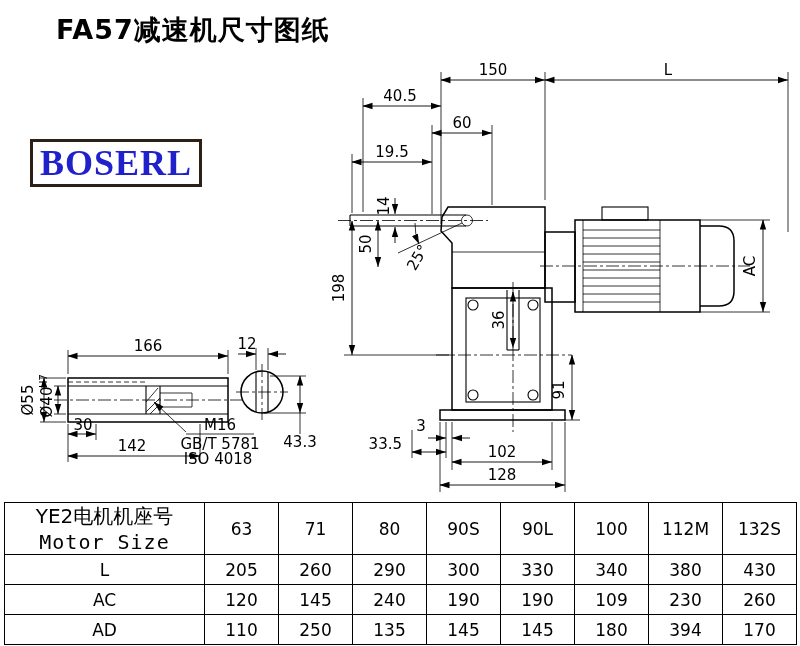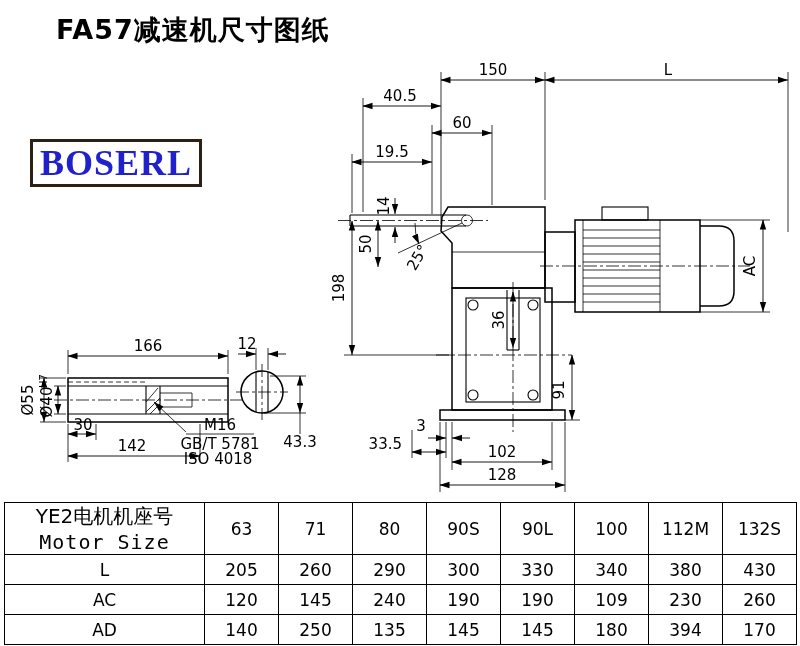--- a/index.html
+++ b/index.html
@@ -274,21 +274,21 @@
       <td>145</td>
       <td>240</td>
       <td>190</td>
       <td>190</td>
       <td>109</td>
       <td>230</td>
       <td>260</td>
     </tr>
     <tr>
       <td>AD</td>
-      <td>140</td>
+      <td>110</td>
       <td>250</td>
       <td>135</td>
       <td>145</td>
       <td>145</td>
       <td>180</td>
       <td>394</td>
       <td>170</td>
     </tr>
   </tbody>
 </table>

